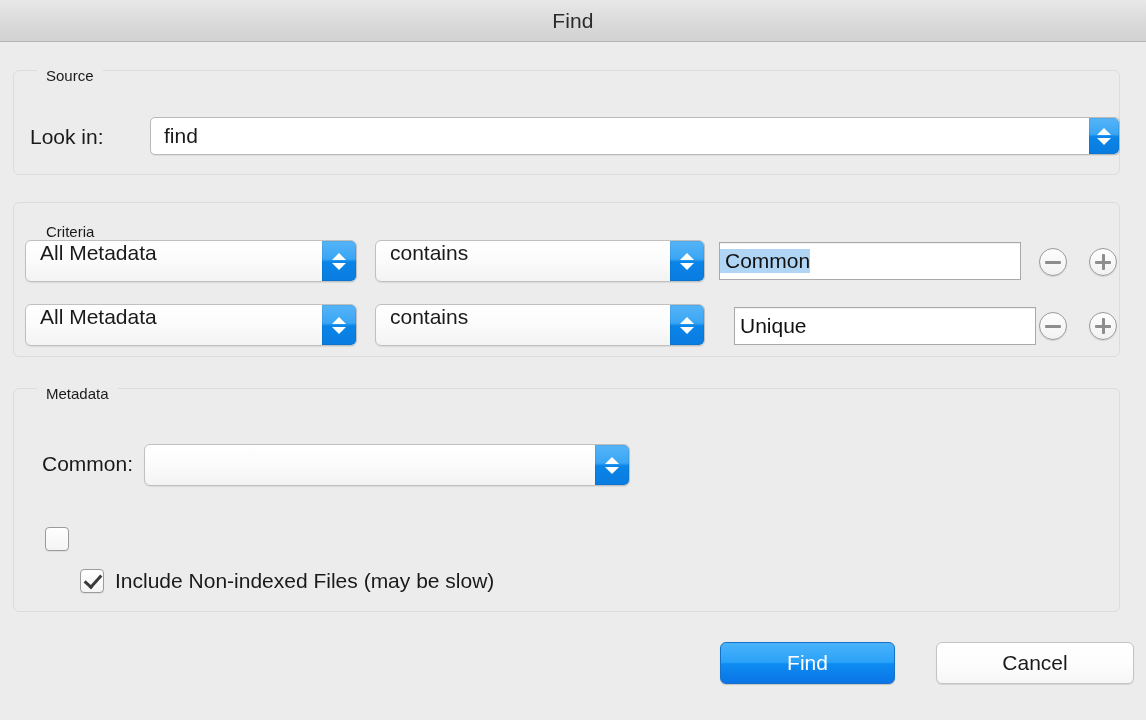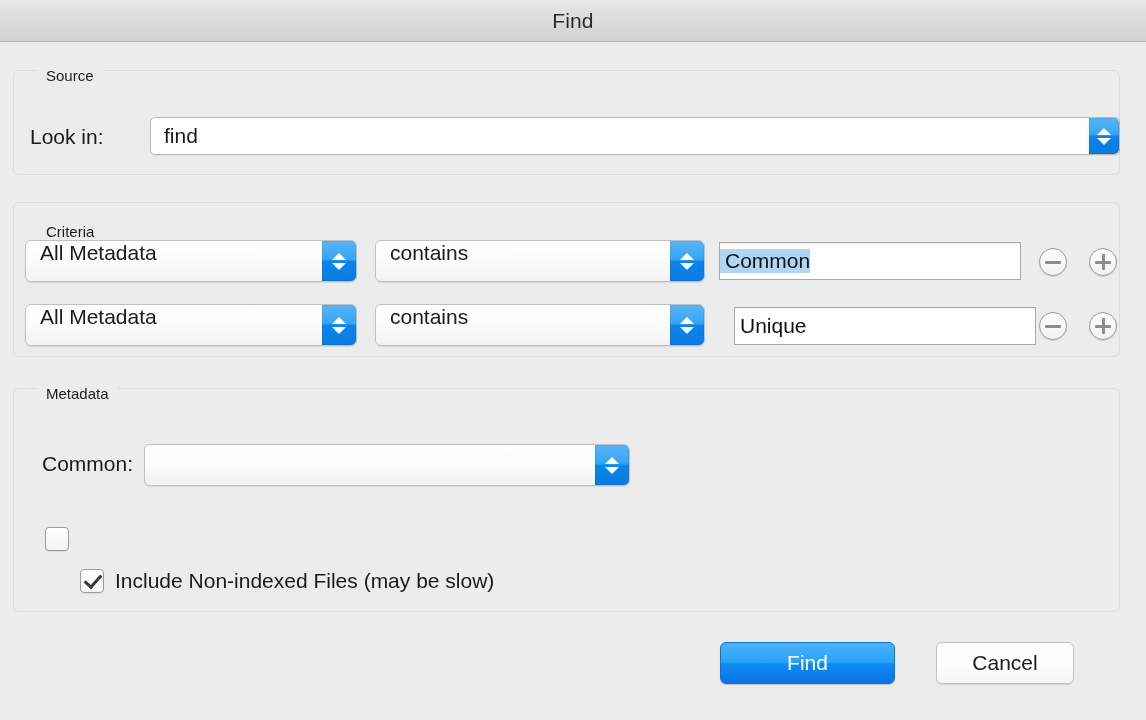--- a/index.html
+++ b/index.html
@@ -256,21 +256,21 @@
     font-size: 21px;
   }
   #find-button {
     left: 720px; top: 642px; width: 175px;
     background: linear-gradient(to bottom, #4bb3fb 0%, #2aa2f8 48%, #0d8cf2 52%, #0a74e6 100%);
     border: 1px solid #1473c8;
     color: #ffffff;
     box-shadow: 0 1px 1px rgba(0,0,0,0.18);
   }
   #cancel-button {
-    left: 936px; top: 642px; width: 138px;
+    left: 936px; top: 642px; width: 198px;
     background: linear-gradient(to bottom, #ffffff 0%, #fdfdfd 52%, #f6f6f6 100%);
     border: 1px solid #c3c3c3;
     color: #1a1a1a;
     box-shadow: 0 1px 1px rgba(0,0,0,0.10);
   }
 </style>
 </head>
 <body>
 
 <div class="titlebar">

